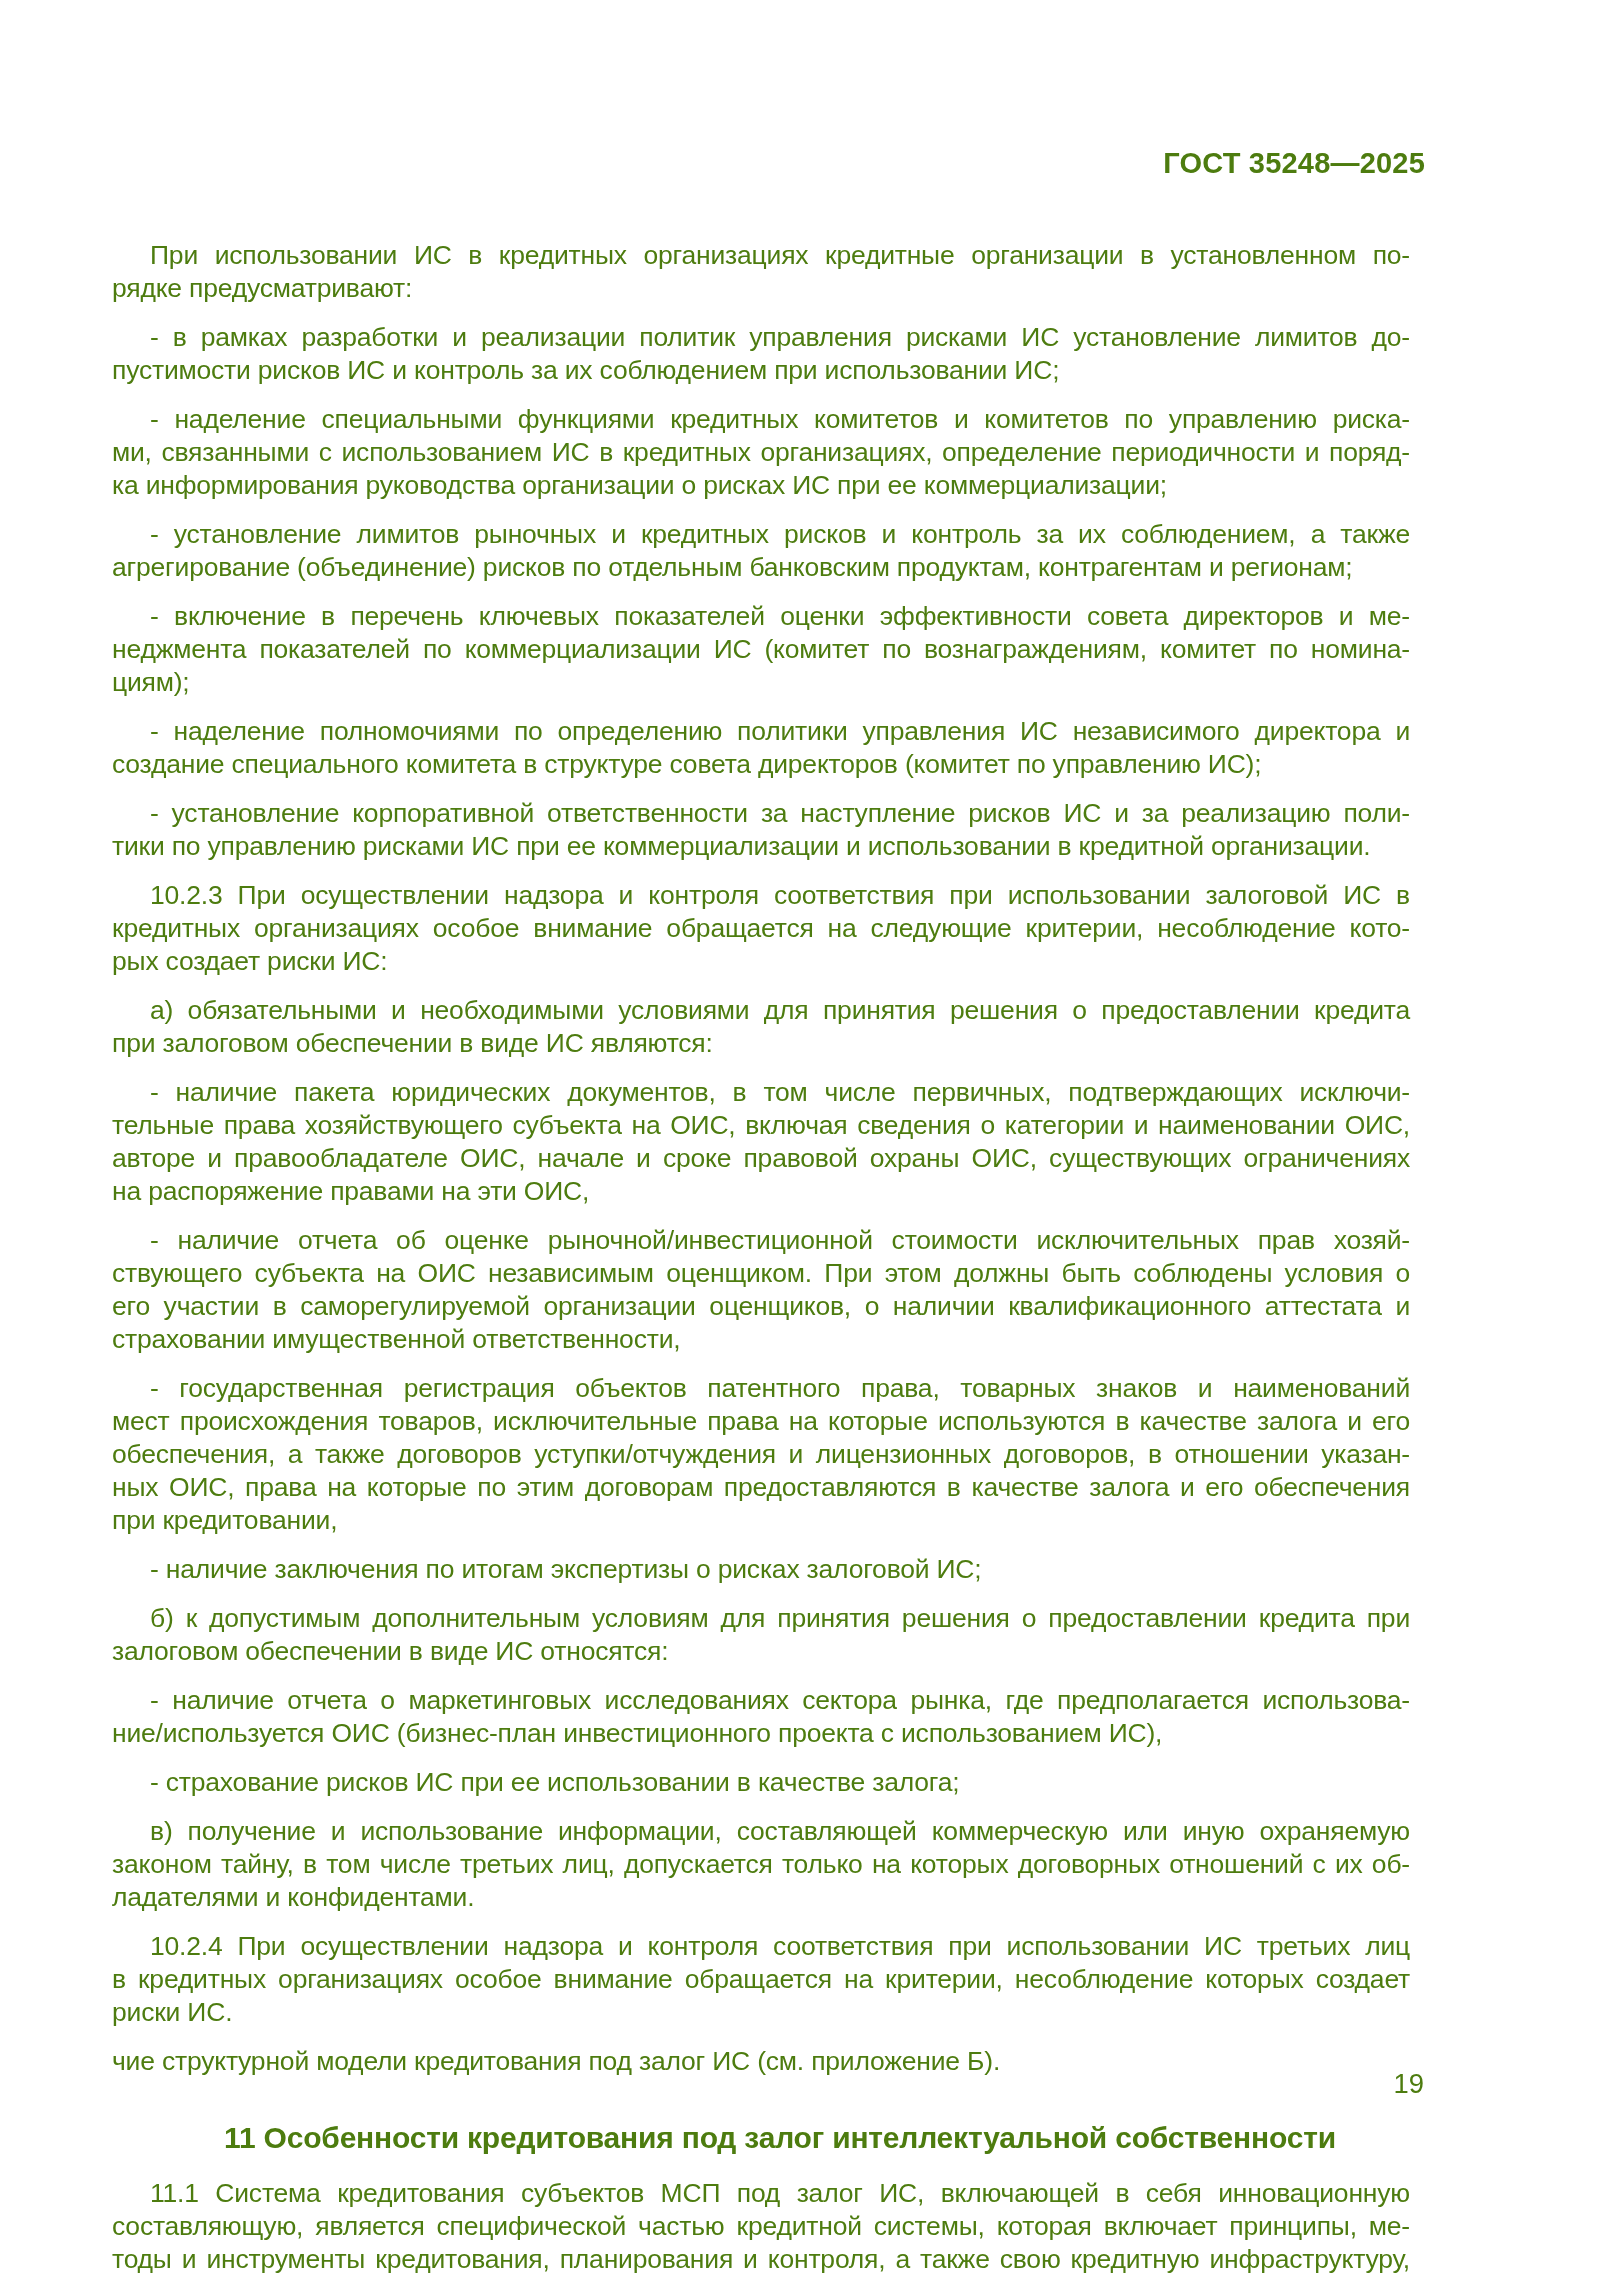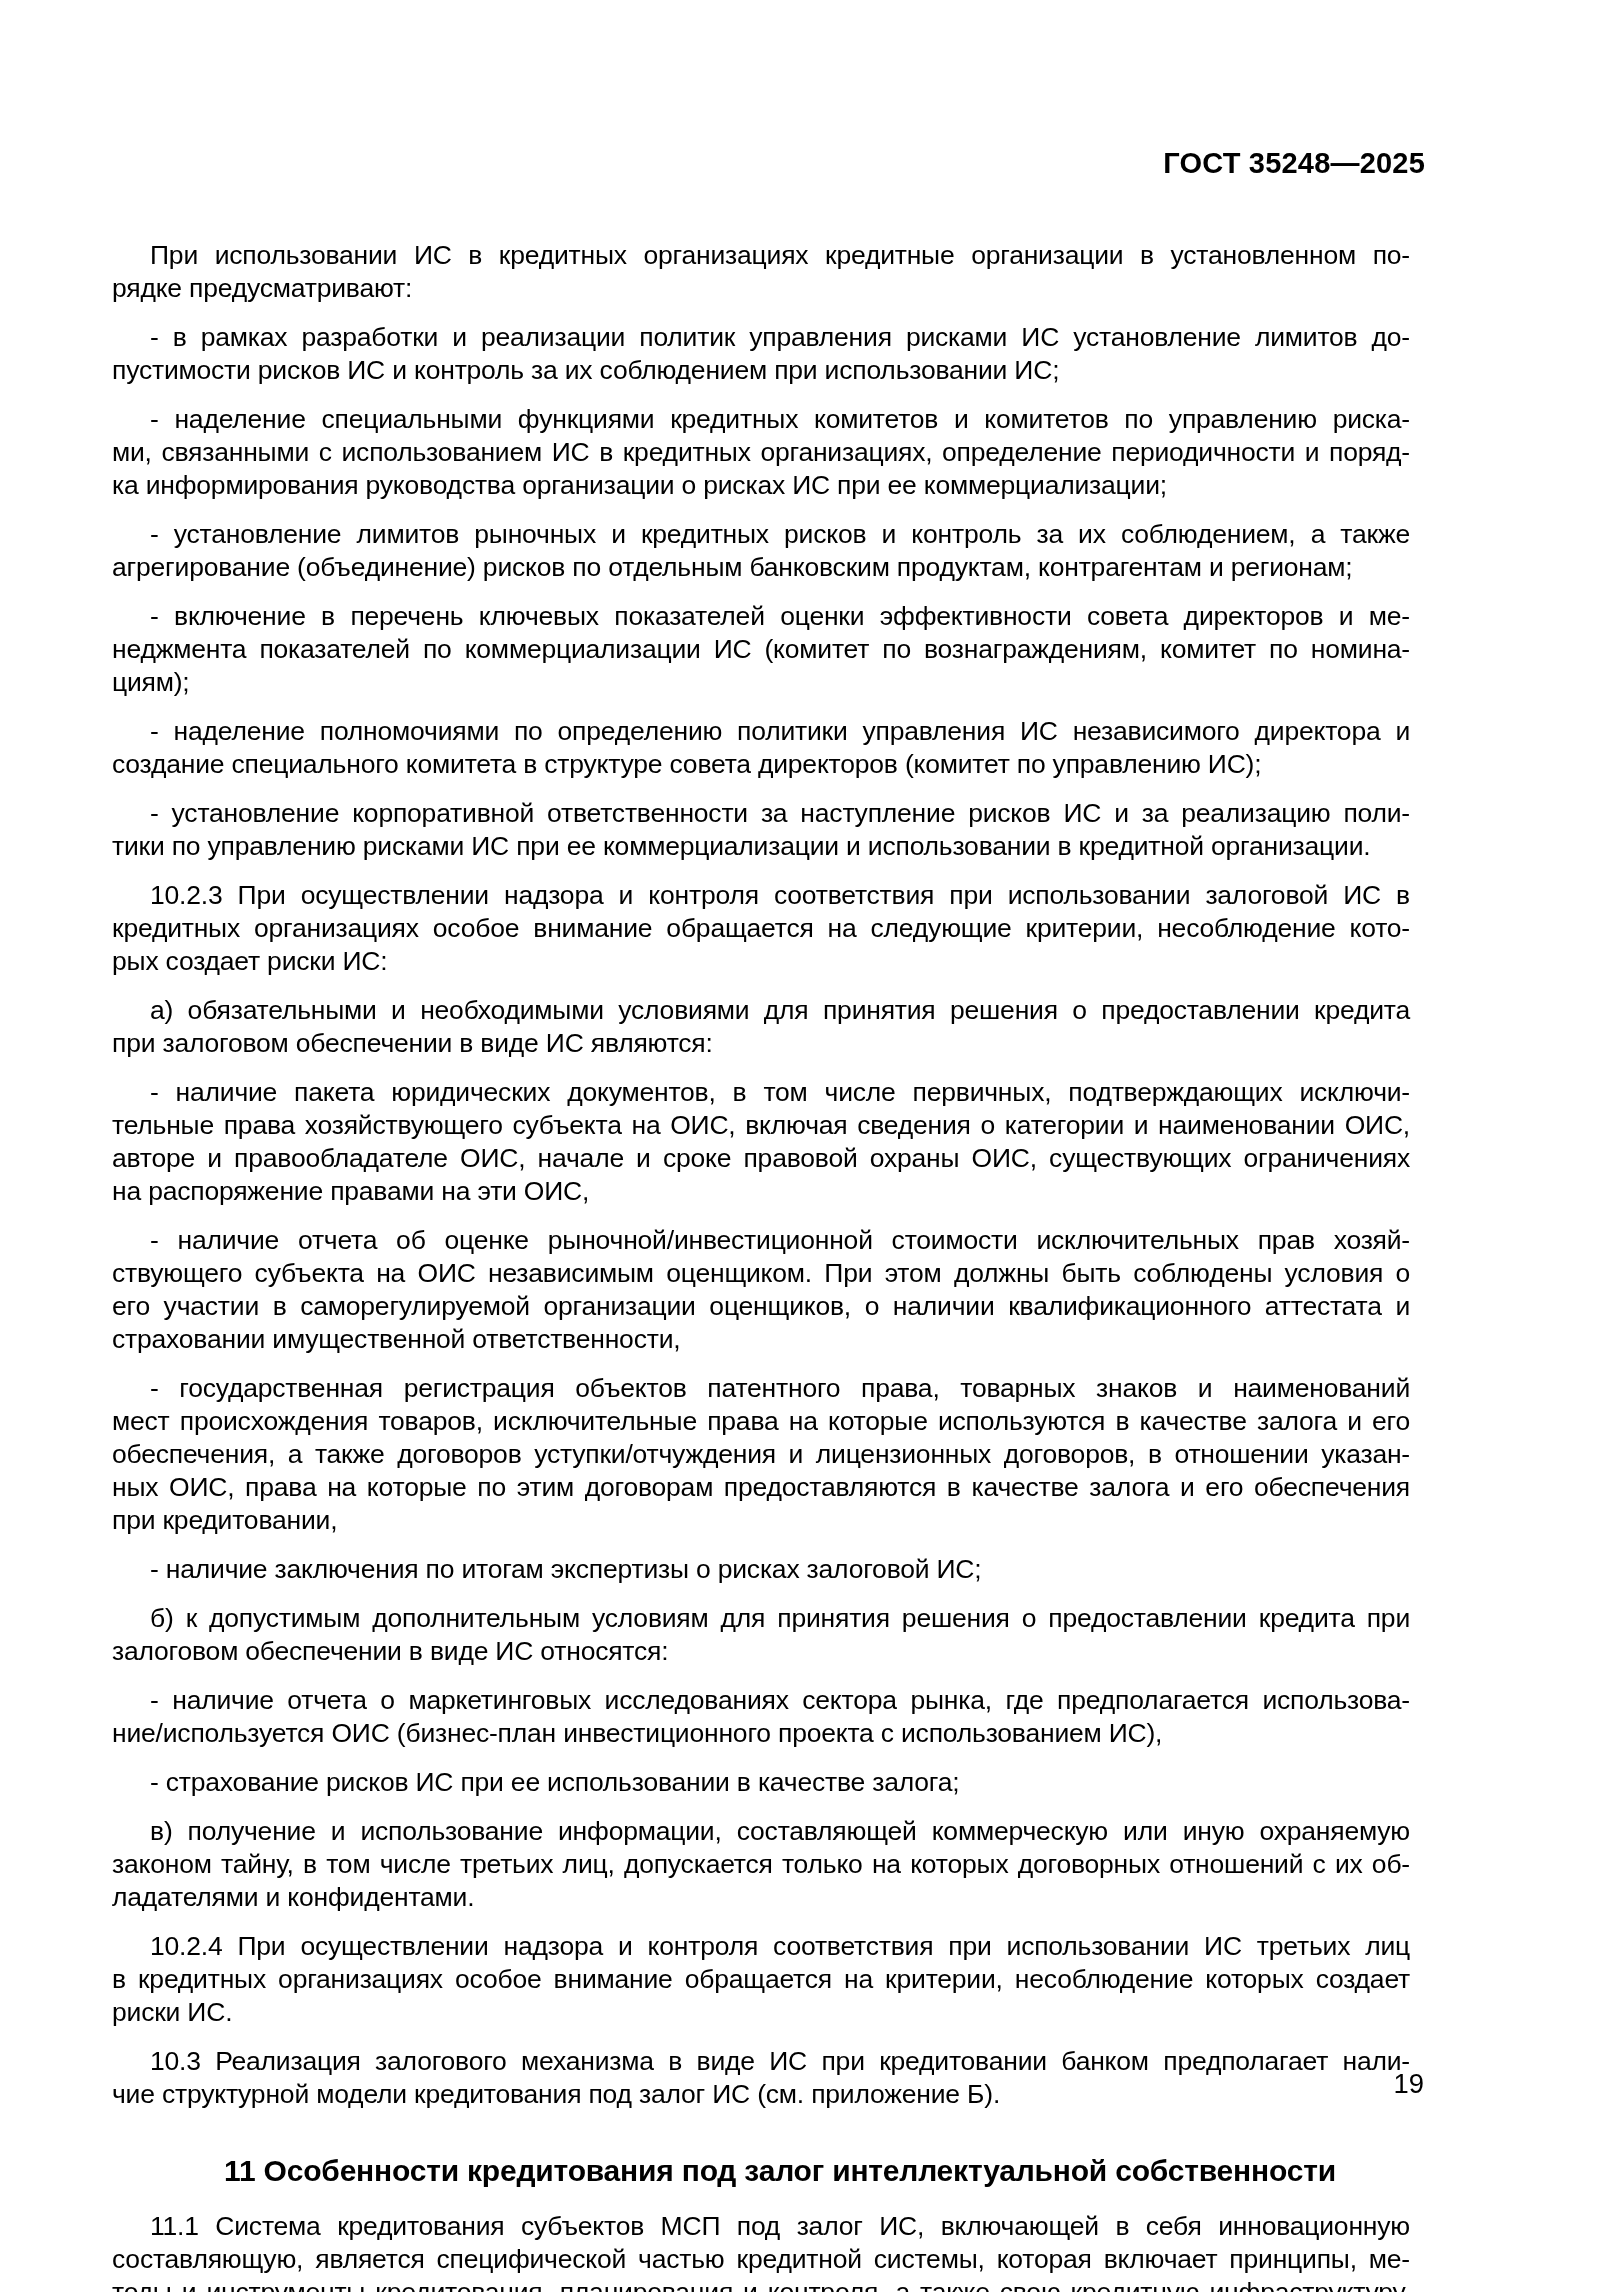--- a/index.html
+++ b/index.html
@@ -3,21 +3,21 @@
 <meta charset="utf-8">
 <style>
   html, body { margin: 0; padding: 0; background: #e9e9e9; }
   .page {
     position: relative;
     width: 1621px;
     height: 2293px;
     margin: 0 auto;
     background: #ffffff;
     font-family: "Liberation Sans", "DejaVu Sans", sans-serif;
-    color: #000000;
+    color: #4d7c0f;
     overflow: hidden;
   }
   .running-head {
     position: absolute;
     top: 147px;
     right: 196px;
     font-size: 29px;
     font-weight: bold;
     letter-spacing: 0.2px;
     white-space: nowrap;
@@ -138,21 +138,20 @@
           <div class="ln first jl">в) получение и использование информации, составляющей коммерческую или иную охраняемую</div>
           <div class="ln jl">законом тайну, в том числе третьих лиц, допускается только на которых договорных отношений с их об-</div>
           <div class="ln">ладателями и конфидентами.</div>
         </div>
         <div class="para">
           <div class="ln first jl">10.2.4 При осуществлении надзора и контроля соответствия при использовании ИС третьих лиц</div>
           <div class="ln jl">в кредитных организациях особое внимание обращается на критерии, несоблюдение которых создает</div>
           <div class="ln">риски ИС.</div>
         </div>
         <div class="para">
-          <div class="ln first jl">10.3 Реализация залогового механизма в виде ИС при кредитовании банком предполагает нали-</div>
           <div class="ln">чие структурной модели кредитования под залог ИС (см. приложение Б).</div>
         </div>
       </div>
 
     <div class="section-heading">
       <div>11 Особенности кредитования под залог интеллектуальной собственности</div>
     </div>
 
     <div id="paras-section11" class="section-paras">
         <div class="para">

